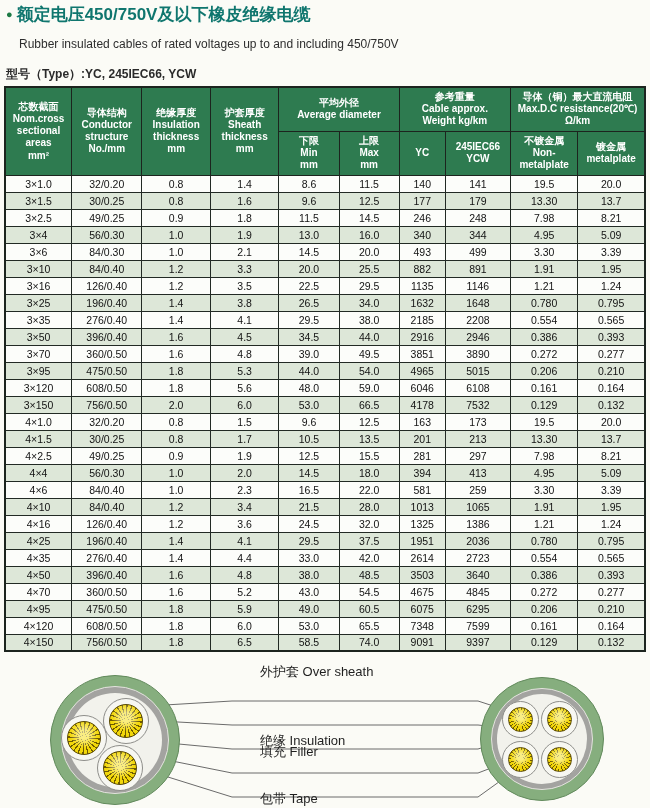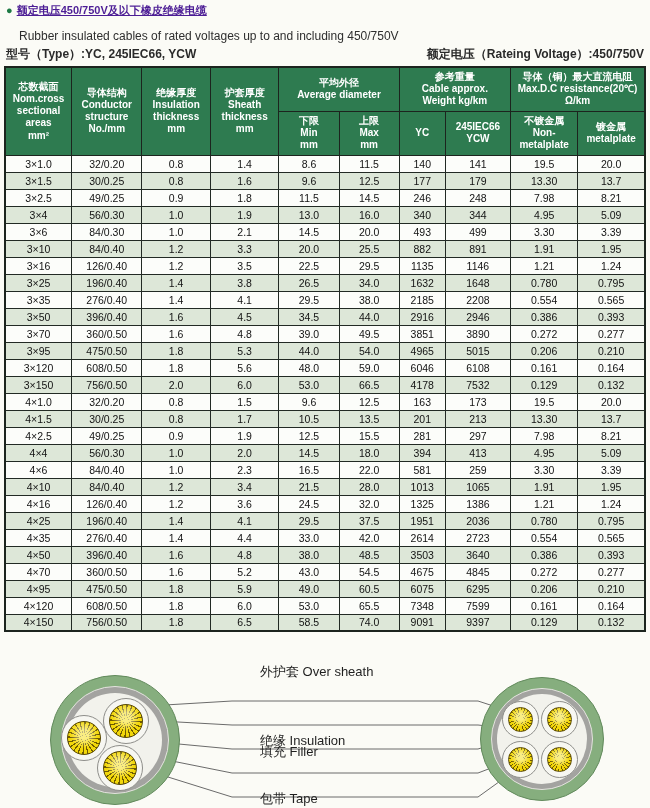--- a/index.html
+++ b/index.html
@@ -10,23 +10,23 @@
     font-family:"Liberation Sans", sans-serif;
     color:#1c1c1c;
     overflow:hidden;
   }
   .page { position:relative; width:650px; height:808px; }
 
   
   .doc-header { padding:3px 4px 0 6px; }
   .title-row { display:flex; align-items:center; gap:4px; }
   .bullet { color:#1e7a45; font-size:11px; line-height:1; }
-  .title-zh { font-weight:bold; font-size:11px; color:#4c1d95;text-decoration:underline; }
+  .title-zh { font-weight:bold; font-size:17px; color:#0f766e; }
   .title-en { font-size:12px; color:#2e2e2e; padding-left:13px; margin-top:11px; }
-  .meta-row { display:flex; justify-content:space-between; font-size:12px; font-weight:bold; color:#2a2a2a; margin-top:3px; padding-right:2px; }
+  .meta-row { display:flex; justify-content:space-between; font-size:12px; font-weight:bold; color:#2a2a2a; margin-top:15px; padding-right:2px; }
 
   
   table.spec-table {
     width:642px; margin:3px 0 0 4px;
     border-collapse:collapse; table-layout:fixed;
     border:2px solid #1c241e;
   }
   .spec-table th {
     background:#2e7b50; color:#fff; font-weight:bold;
     font-size:10px; line-height:1.22; text-align:center;
@@ -78,21 +78,20 @@
 <div class="page">
 
   <div class="doc-header">
     <div class="title-row">
       <span class="bullet">●</span>
       <span class="title-zh">额定电压450/750V及以下橡皮绝缘电缆</span>
     </div>
     <div class="title-en">Rubber insulated cables of rated voltages up to and including 450/750V</div>
     <div class="meta-row">
       <span>型号（Type）:YC, 245IEC66, YCW</span>
-      <span>额定电压（Rateing Voltage）:450/750V</span>
     </div>
   </div>
 
   <table class="spec-table">
     <colgroup>
       <col style="width:10.4%">
         <col style="width:11.0%">
         <col style="width:10.7%">
       <col style="width:10.7%">
         <col style="width:9.4%">

